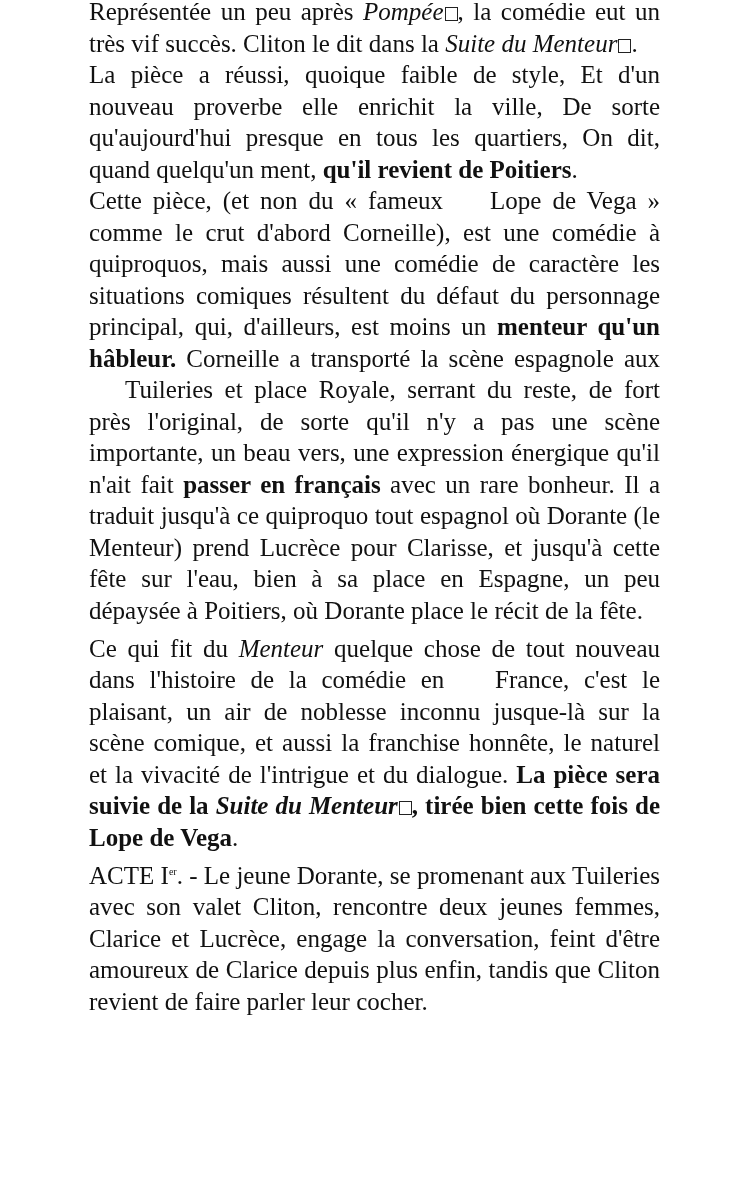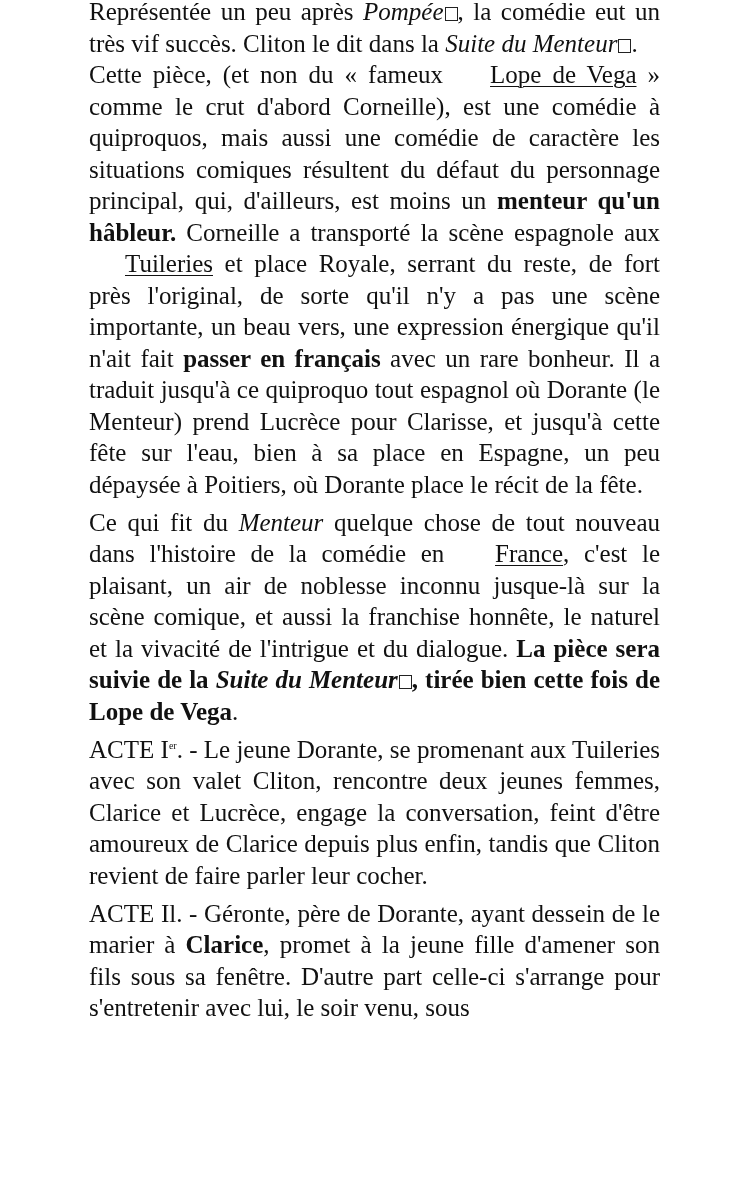--- a/index.html
+++ b/index.html
@@ -26,21 +26,21 @@
     .para {
       margin: 0;
       text-align: justify;
       text-align-last: left;
     }
     .para.gap {
       margin-top: 6.5px;
     }
     .it { font-style: italic; }
     .b { font-weight: bold; }
-    .u { text-decoration: underline; text-underline-offset: 3px; text-decoration-thickness: 1px; margin-left: 36px; }
+    .u { text-underline-offset: 3px; text-decoration-thickness: 1px; margin-left: 36px; }
     .box {
       display: inline-block;
       width: 13px;
       height: 14px;
       border: 1.3px solid #222;
       box-sizing: border-box;
       vertical-align: -1px;
       margin-left: 1px;
     }
     .sup {
@@ -49,22 +49,22 @@
       line-height: 0;
     }
   </style>
 </head>
 <body>
 
 <div class="page">
 
   <p class="para"><span>Représentée  un peu après </span><span class="it">Pompée</span><span class="box"></span><span>, la comédie eut un très vif succès. Cliton le dit dans la </span><span class="it">Suite du Menteur</span><span class="box"></span><span>.</span></p>
 
+  <p class="para"><span>La pièce a réussi, quoique faible de style, Et d'un nouveau proverbe elle enrichit la ville, De sorte qu'aujourd'hui presque en tous les quartiers,  On dit, quand quelqu'un ment, </span><span class="b">qu'il revient de Poitiers</span><span>.</span></p>
 
   <p class="para"><span>Cette pièce, (et non du « fameux </span><span class="u">Lope de Vega</span><span> » comme le crut d'abord Corneille), est une comédie à quiproquos, mais aussi une comédie de caractère les situations comiques résultent du défaut du personnage principal, qui, d'ailleurs, est moins un </span><span class="b">menteur qu'un hâbleur.</span><span> Corneille a transporté la scène espagnole aux </span><span class="u">Tuileries</span><span> et place Royale, serrant du reste, de fort près l'original, de sorte qu'il n'y a pas une scène importante, un beau vers, une expression énergique qu'il n'ait fait </span><span class="b">passer en français</span><span> avec un rare bonheur. Il a traduit jusqu'à ce quiproquo tout espagnol où Dorante (le Menteur) prend Lucrèce pour Clarisse, et jusqu'à cette fête sur l'eau, bien à sa place en Espagne, un peu dépaysée à Poitiers, où Dorante place le récit de la fête.</span></p>
 
   <p class="para gap"><span>Ce qui fit du </span><span class="it">Menteur</span><span> quelque chose de tout nouveau dans l'histoire  de la comédie en </span><span class="u">France</span><span>, c'est le plaisant, un air de noblesse inconnu jusque-là sur la scène comique, et aussi la franchise honnête, le naturel et la vivacité de l'intrigue et du dialogue. </span><span class="b"><span>La pièce sera suivie de la </span><span class="it">Suite du Menteur</span><span class="box"></span><span>, tirée bien cette fois de Lope de Vega</span></span><span>.</span></p>
 
   <p class="para gap"><span>ACTE I</span><span class="sup">er</span><span>. - Le jeune Dorante, se promenant aux Tuileries avec son valet Cliton, rencontre deux jeunes femmes, Clarice et Lucrèce, engage la conversation, feint d'être amoureux de Clarice depuis plus enfin, tandis que Cliton revient de faire parler leur cocher.</span></p>
 
-  <p class="para gap"><span>ACTE Il. - Géronte, père de Dorante, ayant dessein de le marier à </span><span class="b">Clarice</span><span>, promet à la jeune fille d'amener son fils sous sa fenêtre. D'autre part celle-ci s'arrange pour s'entretenir avec lui, le soir venu, sous</span></p>
 
 </div>
 
 </body></html>

